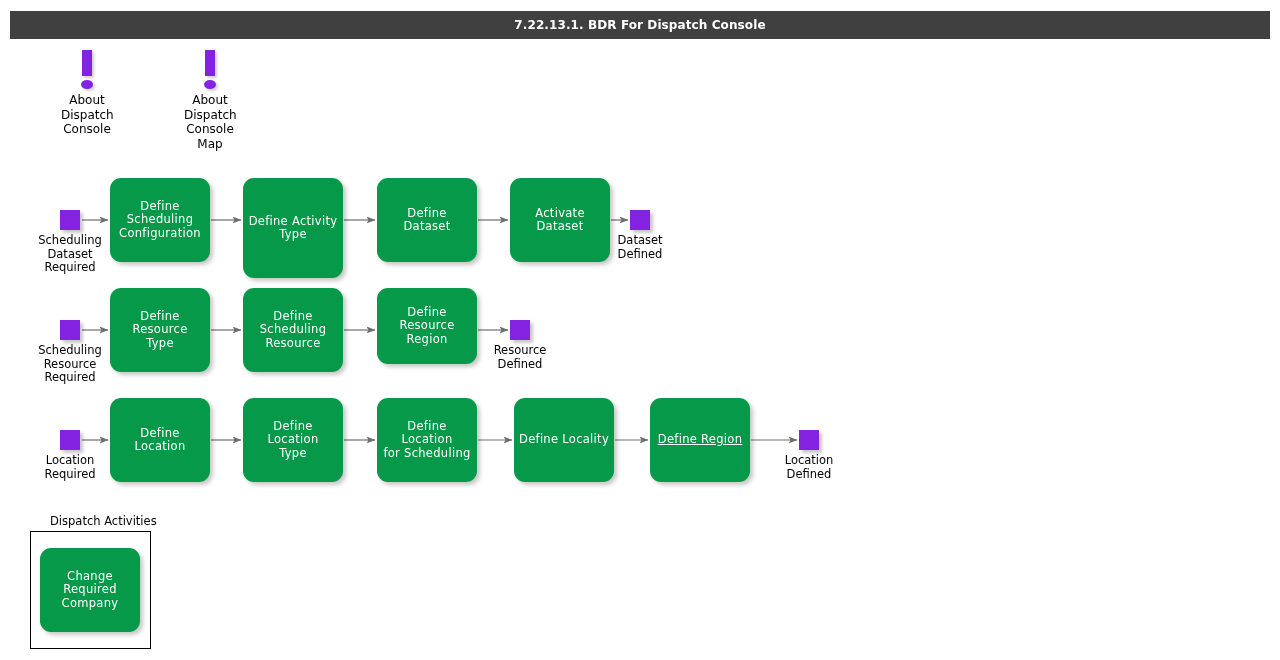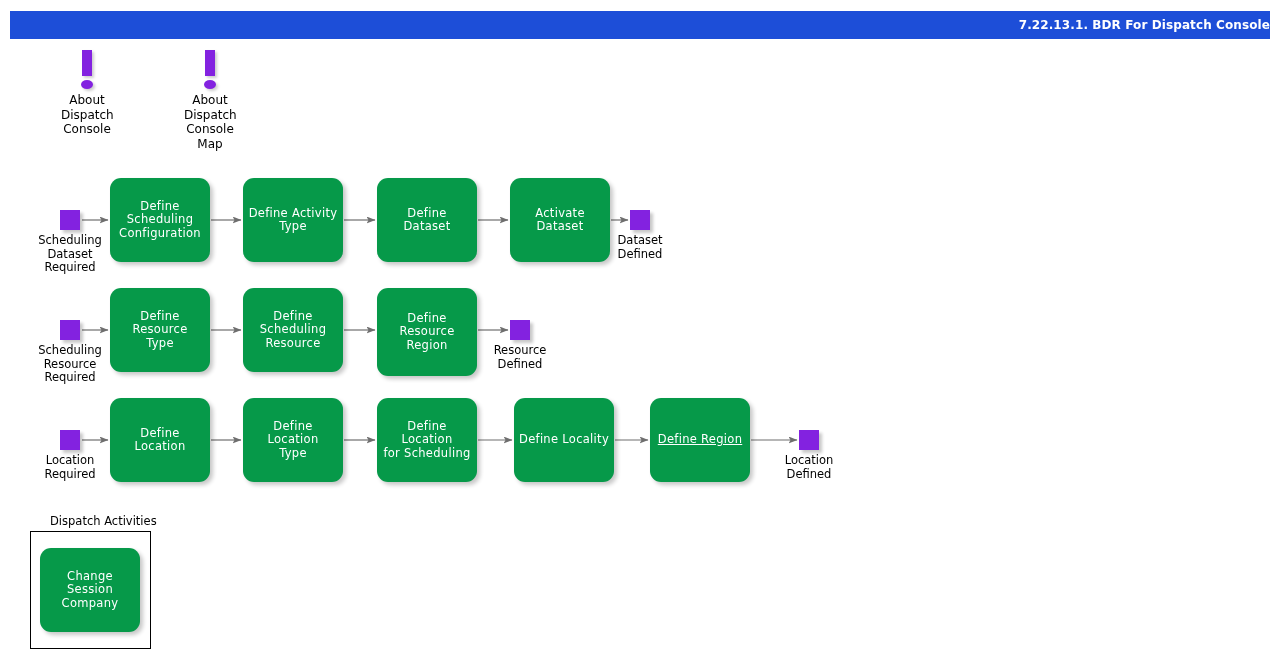--- a/index.html
+++ b/index.html
@@ -15,24 +15,24 @@
     overflow: hidden;
   }
 
   
   #titlebar {
     position: absolute;
     left: 10px;
     top: 11px;
     width: 1260px;
     height: 28px;
-    background: #1d4ed8;
+    background: #404040;
     display: flex;
     align-items: center;
-    justify-content: flex-end;
+    justify-content: center;
   }
   #titlebar .title-text {
     color: #ffffff;
     font-size: 12px;
     font-weight: bold;
     font-family: "DejaVu Sans", sans-serif;
     letter-spacing: 0.1px;
   }
 
   
@@ -200,21 +200,21 @@
   <div class="swatch"></div>
   <div class="caption" style="white-space: pre-line;">Scheduling
 Dataset
 Required</div>
 </div>
 <div class="node process-box" style="left:110px; top:178px; width:100px; height:84px;">
   <span style="white-space: pre-line;">Define
 Scheduling
 Configuration</span>
 </div>
-<div class="node process-box" style="left:243px; top:178px; width:100px; height:84px;">
+<div class="node process-box" style="left:243px; top:178px; width:100px; height:100px;">
   <span style="white-space: pre-line;">Define Activity
 Type</span>
 </div>
 <div class="node process-box" style="left:377px; top:178px; width:100px; height:84px;">
   <span style="white-space: pre-line;">Define
 Dataset</span>
 </div>
 <div class="node process-box" style="left:510px; top:178px; width:100px; height:84px;">
   <span style="white-space: pre-line;">Activate
 Dataset</span>
@@ -234,21 +234,21 @@
 <div class="node process-box" style="left:110px; top:288px; width:100px; height:84px;">
   <span style="white-space: pre-line;">Define
 Resource
 Type</span>
 </div>
 <div class="node process-box" style="left:243px; top:288px; width:100px; height:84px;">
   <span style="white-space: pre-line;">Define
 Scheduling
 Resource</span>
 </div>
-<div class="node process-box" style="left:377px; top:288px; width:100px; height:88px;">
+<div class="node process-box" style="left:377px; top:288px; width:100px; height:76px;">
   <span style="white-space: pre-line;">Define Resource
 Region</span>
 </div>
 <div class="terminal" style="left:510px; top:320px;">
   <div class="swatch"></div>
   <div class="caption" style="white-space: pre-line;">Resource
 Defined</div>
 </div>
 
 <div class="terminal" style="left:60px; top:430px;">
@@ -276,15 +276,15 @@
 <div class="terminal" style="left:799px; top:430px;">
   <div class="swatch"></div>
   <div class="caption" style="white-space: pre-line;">Location
 Defined</div>
 </div>
 
 <div class="group-label" style="left:50px; top:514px;">Dispatch Activities</div>
 <div class="group-box" style="left:30px; top:531px; width:121px; height:118px;"></div>
 <div class="node process-box" style="left:40px; top:548px; width:100px; height:84px;">
   <span style="white-space: pre-line;">Change
-Session
+Required
 Company</span>
 </div>
 
 </body></html>

